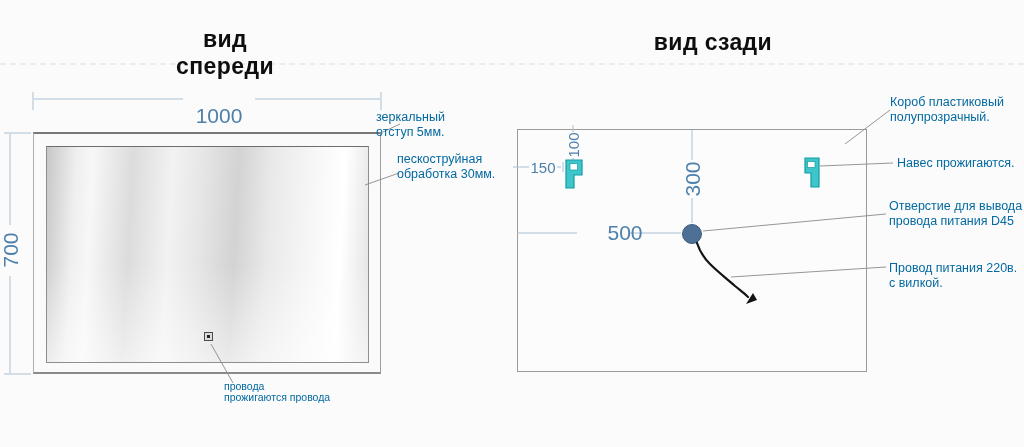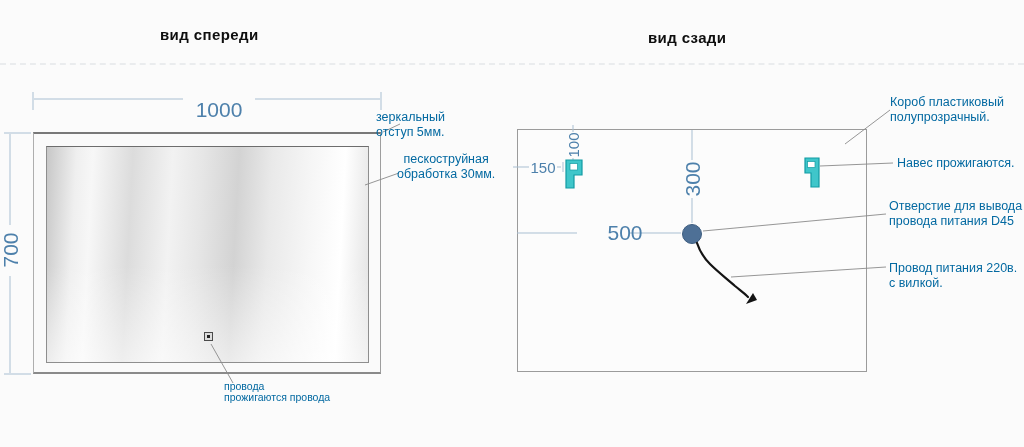--- a/index.html
+++ b/index.html
@@ -1,19 +1,19 @@
 <!DOCTYPE html>
 <html><head>
 <meta charset="utf-8">
 <style>
   html,body{margin:0;padding:0;background:#fbfbfb;}
   #stage{position:relative;width:1024px;height:447px;background:#fbfbfb;overflow:hidden;
          font-family:"Liberation Sans",sans-serif;}
   .abs{position:absolute;}
-  .title{font-size:15px;font-weight:bold;color:#0e0e0e;text-align:left;letter-spacing:.4px;}
+  .title{font-size:23px;font-weight:bold;color:#0e0e0e;text-align:center;letter-spacing:.4px;}
   .dim{color:#4d80ab;text-align:center;white-space:nowrap;}
   .dim-lg{font-size:21px;}
   .dim-sm{font-size:15px;}
   .rot{transform:rotate(-90deg);transform-origin:center center;}
   .note{font-size:12.5px;color:#0369a1;line-height:14.5px;white-space:nowrap;}
   .note span{display:block;}
   .note-sm{font-size:10.5px;line-height:11px;}
   #artifact{left:0;top:63px;width:1024px;height:0;border-top:2px dashed #e7e9eb;opacity:.8;}
   #front-frame{left:33px;top:132px;width:348px;height:242px;box-sizing:border-box;background:#fafafa;
     border:1.5px solid #aeaeae;border-top:2px solid #787878;border-bottom:2px solid #8a8a8a;border-right:1.5px solid #9e9e9e;}
@@ -80,32 +80,32 @@
     </g>
     <g>
       <path d="M805,158 h14 v29 h-8 v-14 h-6 z" stroke="#129ba3" stroke-width="1.2" fill="#3fc6ca"></path>
       <rect x="807.5" y="161.5" width="7.5" height="6" fill="#ffffff" stroke="#129ba3" stroke-width="0.7"></rect>
     </g>
     <circle cx="692" cy="234" r="9.5" stroke="#3d5d80" stroke-width="1" fill="#4e7096"></circle>
     <path fill="none" stroke-width="2.2" stroke-linecap="round" d="M697,243 C700,252 703,257 710,264 C718,272 726,278 735,286 C741,291 745,294 748,297" stroke="#141414"></path>
     <polygon points="746,304 753,293 757,300" fill="#141414"></polygon>
   </svg>
 
-  <div class="abs dim dim-lg" style="left:188px;top:98px;width:62px;">1000</div>
+  <div class="abs dim dim-lg" style="left:188px;top:104px;width:62px;">1000</div>
   <div class="abs dim dim-lg rot" style="left:-19px;top:239px;width:58px;height:22px;">700</div>
   <div class="abs dim dim-sm" style="left:527px;top:159px;width:32px;">150</div>
   <div class="abs dim dim-sm rot" style="left:557px;top:137px;width:31px;height:16px;">100</div>
   <div class="abs dim dim-lg rot" style="left:670px;top:168px;width:44px;height:22px;">300</div>
   <div class="abs dim dim-lg" style="left:600px;top:221px;width:50px;">500</div>
 
   <div class="abs note" style="left:376px;top:110px;">
     <span>зеркальный</span>
     <span>отступ 5мм.</span>
   </div>
-  <div class="abs note" style="left:397px;top:152px;text-align:center;">
+  <div class="abs note" style="left:397px;top:152px;">
     <span>пескоструйная</span>
     <span>обработка 30мм.</span>
   </div>
   <div class="abs note note-sm" style="left:224px;top:381px;">
     <span>провода</span>
     <span>прожигаются провода</span>
   </div>
 
   <div class="abs note" style="left:890px;top:95px;">
     <span>Короб пластиковый</span>

